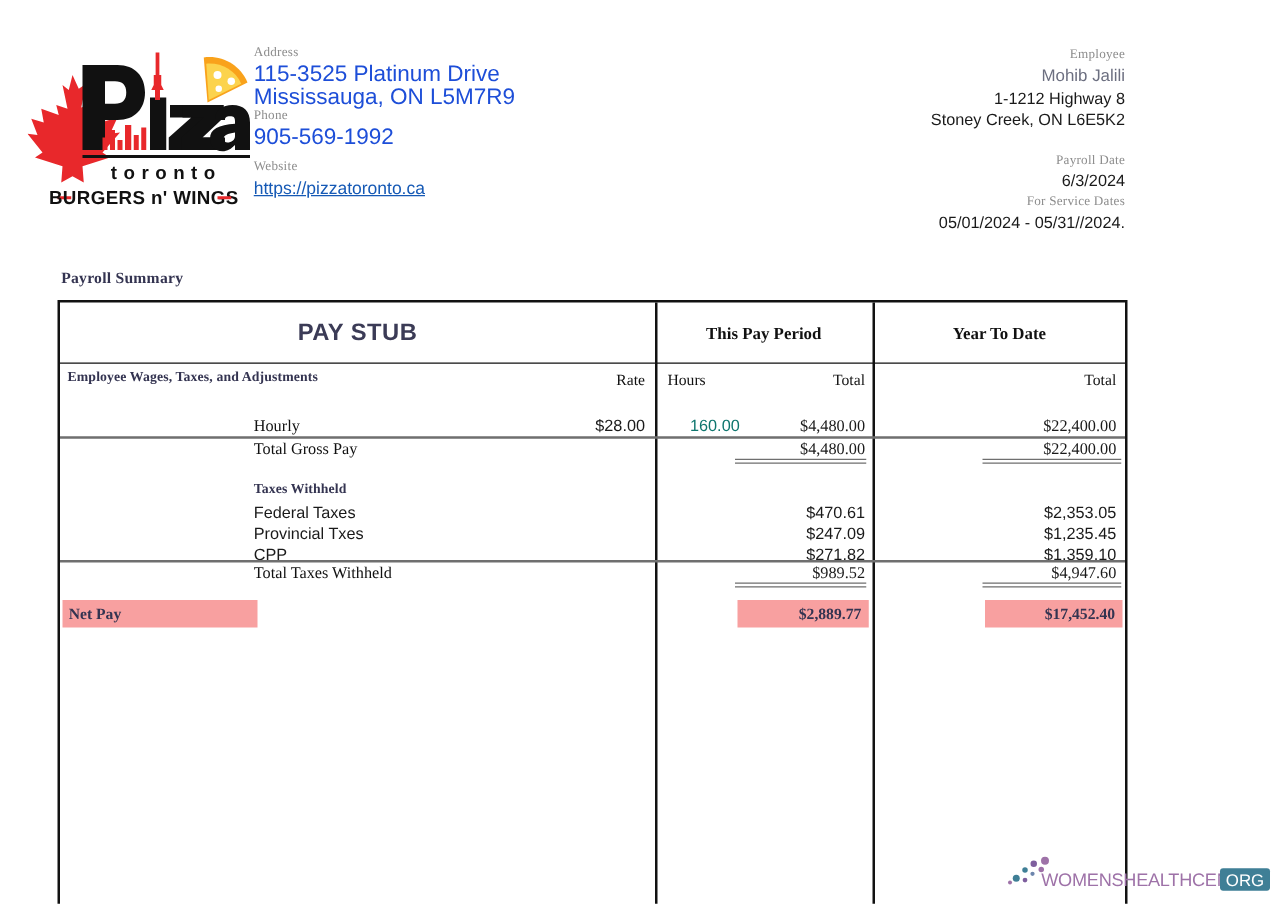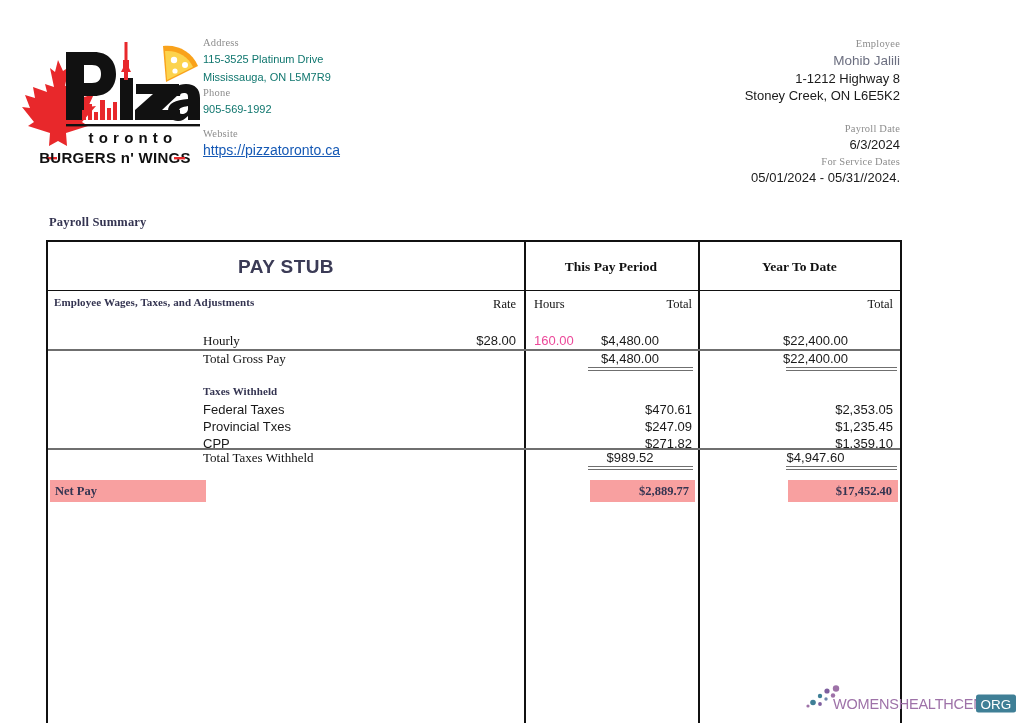--- a/index.html
+++ b/index.html
@@ -41,22 +41,22 @@
   }
   .field-label {
     font-family: "Liberation Serif", serif;
     font-size: 10.5px;
     color: #8d8d8d;
     line-height: 14px;
     letter-spacing: .2px;
   }
   .field-value {
     font-family: "Liberation Sans", sans-serif;
-    font-size: 11px;
-    color: #0f766e;
+    font-size: 18px;
+    color: #1d4ed8;
     line-height: 18px;
   }
   .gap-sm { height: 9px; }
   #website-link {
     font-family: "Liberation Sans", sans-serif;
     font-size: 14px;
     color: #1559b5;
     text-decoration: underline;
     line-height: 19px;
     display: inline-block;
@@ -218,40 +218,39 @@
     color: #1a1a1a;
     font-size: 13px;
   }
   .c-rate {
     left: 330px; width: 138px;
     text-align: right;
     font-family: "Liberation Sans", sans-serif;
     color: #1a1a1a;
   }
   .c-hours {
-    left: 486px; width: 60px;
+    left: 504px; width: 60px;
     text-align: left;
     font-family: "Liberation Sans", sans-serif;
-    color: #ec4899;
+    color: #0f766e;
   }
   .c-total-pp {
     left: 520px; width: 124px;
     text-align: right;
     font-family: "Liberation Sans", sans-serif;
     color: #1a1a1a;
   }
   .c-total-ytd {
     left: 690px; right: 7px;
     text-align: right;
     font-family: "Liberation Sans", sans-serif;
     color: #1a1a1a;
   }
   .serif-num {
-    font-family: Liberation Sans, sans-serif;
-    text-align: center;
+    font-family: Liberation Serif, serif;
   }
 
   
   .hrule {
     position: absolute;
     height: 1.5px;
     background: #6f6f6f;
   }
   .dbl-rule {
     position: absolute;

